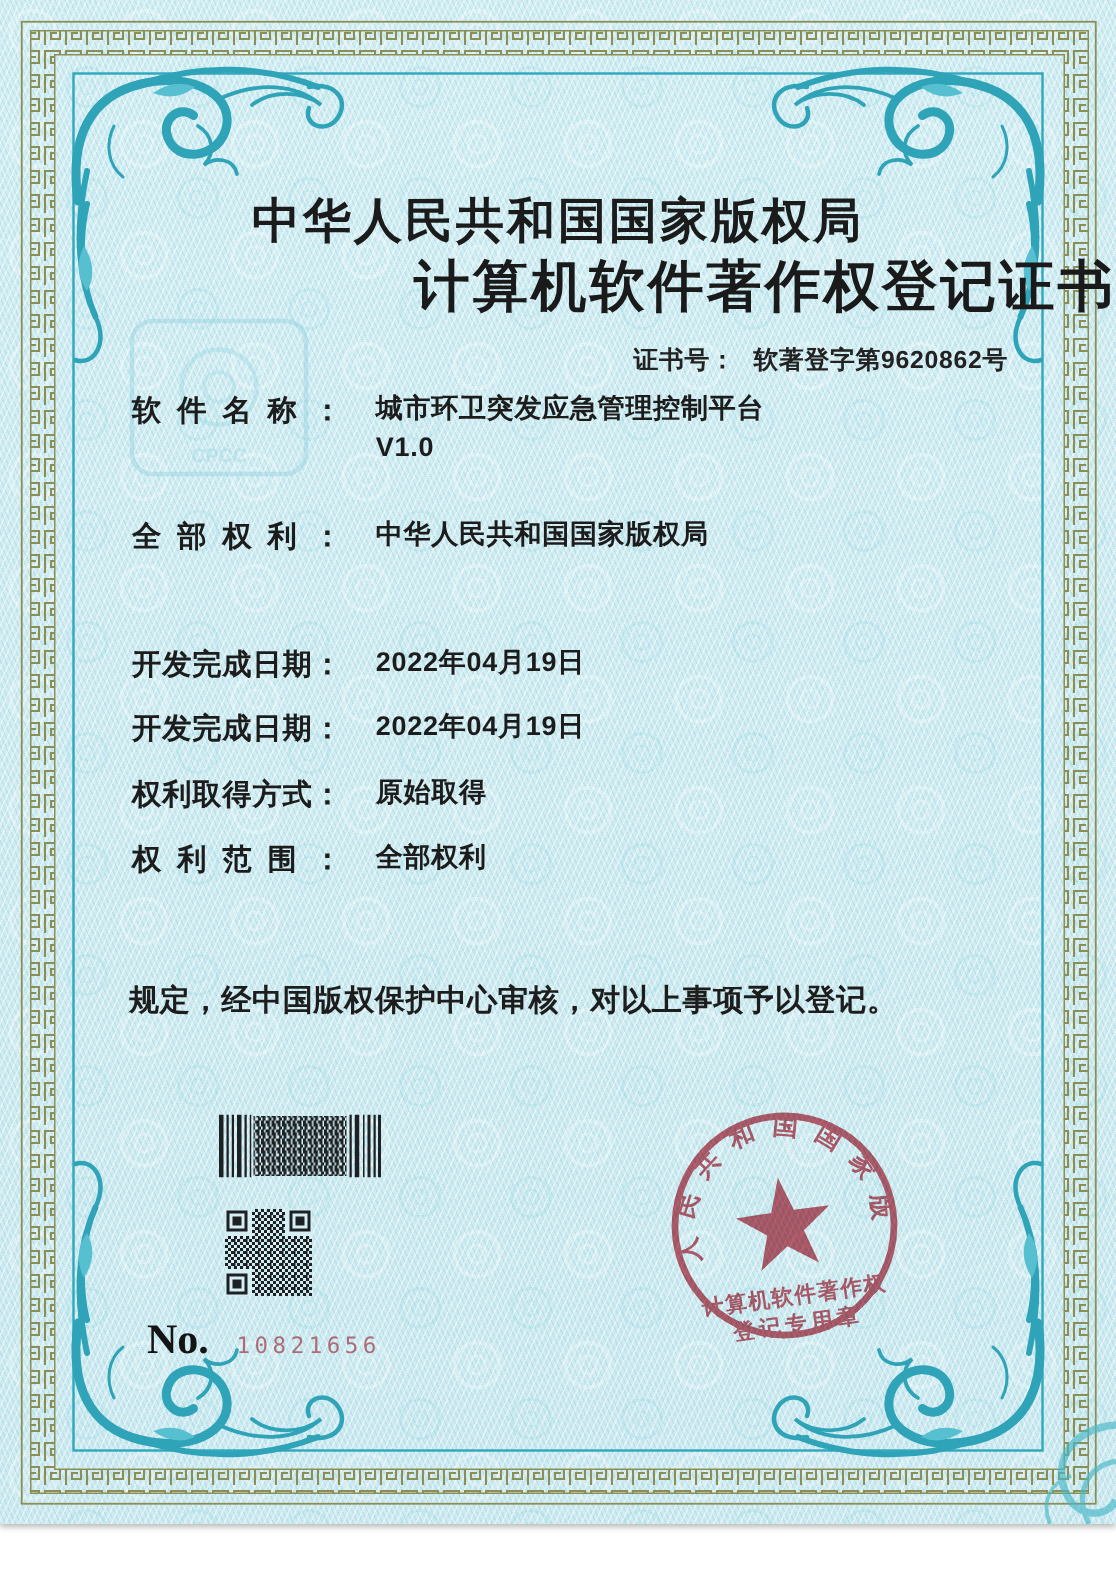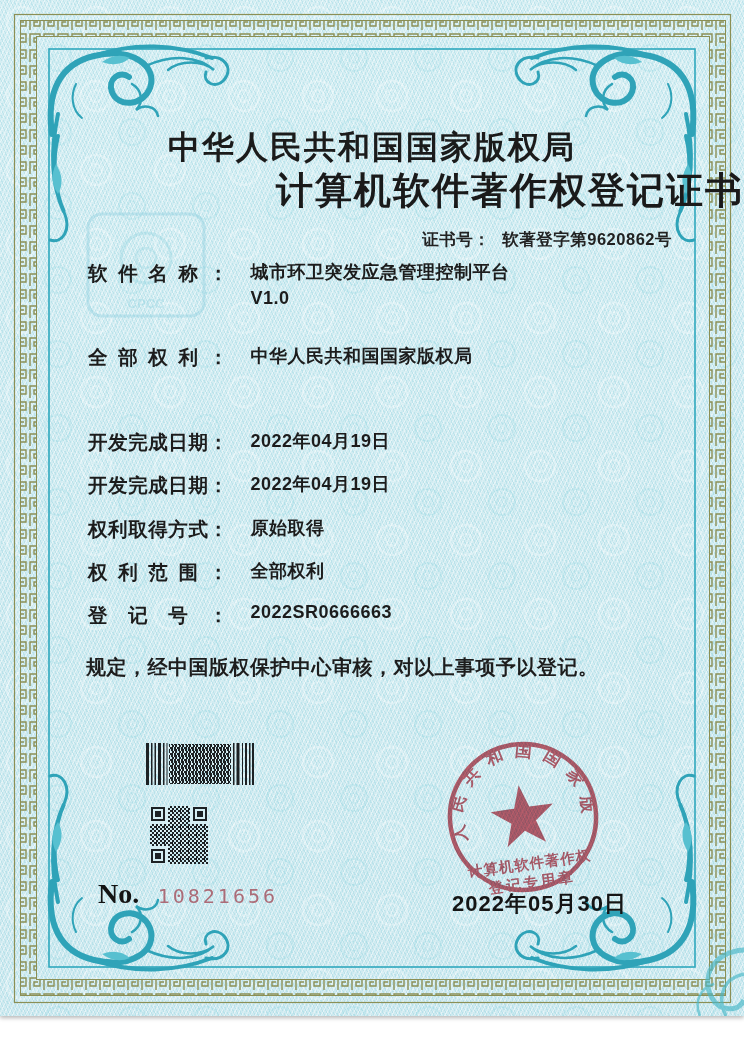--- a/index.html
+++ b/index.html
@@ -52,21 +52,21 @@
   .statement .l2{display:block;}
   .barcode{position:absolute;left:146px;top:743px;}
   .qrcode{position:absolute;left:150px;top:806px;}
   .serial{position:absolute;left:98px;top:878px;white-space:nowrap;}
   .serial .no{
     font-family:"Liberation Serif","DejaVu Serif",serif;
     font-size:28px;font-weight:700;color:#141414;
   }
   .serial .num{
     font-family:"DejaVu Sans Mono","Liberation Mono",monospace;
-    font-size:20px;color:#a85f6b;letter-spacing:3px;margin-left:14px;opacity:0.9;
+    font-size:15px;color:#a85f6b;letter-spacing:3px;margin-left:14px;opacity:0.9;
   }
   .seal{
     position:absolute;left:438px;top:732px;width:170px;height:170px;z-index:3;
     transform:rotate(-8deg);mix-blend-mode:multiply;
   }
   .issue-date{
     position:absolute;left:452px;top:889px;z-index:4;
     font-size:22px;font-weight:700;color:#151515;letter-spacing:1px;
   }
 </style>
@@ -179,24 +179,20 @@
     <div class="row" style="top:516px">
       <span class="flabel">权利取得方式：</span>
       <span class="fvalue">原始取得</span>
     </div>
 
     <div class="row" style="top:559px">
       <span class="flabel">权利范围：</span>
       <span class="fvalue">全部权利</span>
     </div>
 
-    <div class="row" style="top:602px">
-      <span class="flabel">登记号：</span>
-      <span class="fvalue">2022SR0666663</span>
-    </div>
 
     <div class="statement">
       <span class="l2">规定，经中国版权保护中心审核，对以上事项予以登记。</span>
     </div>
 
     <svg class="barcode" width="108" height="42" viewBox="0 0 108 42">
       <rect x="0" y="0" width="3" height="42" fill="#1d2124"></rect>
       <rect x="5" y="0" width="1.5" height="42" fill="#1d2124"></rect>
       <rect x="8.5" y="0" width="1.5" height="42" fill="#1d2124"></rect>
       <rect x="12" y="0" width="3" height="42" fill="#1d2124"></rect>
@@ -241,21 +237,20 @@
         <rect x="47" y="5" width="6" height="6"></rect>
         <rect x="5" y="47" width="6" height="6"></rect>
       </g>
     </svg>
 
     <div class="serial">
       <span class="no">No.</span>
       <span class="num">10821656</span>
     </div>
 
-    <div class="issue-date">2022年05月30日</div>
   </div>
 
   <svg class="seal" width="170" height="170" viewBox="0 0 170 170">
     <defs>
       <path id="sealArc" d="M27,100 A60,60 0 1 1 143,100" fill="none"></path>
     </defs>
     <g opacity="0.88">
       <circle cx="85" cy="85" r="73" fill="none" stroke="#c44b59" stroke-width="4.5"></circle>
       <text font-size="17" font-weight="bold" fill="#c44b59" letter-spacing="10.5" font-family="Liberation Sans, sans-serif">
         <textPath href="#sealArc" startOffset="50%" text-anchor="middle">中华人民共和国国家版权局</textPath>

